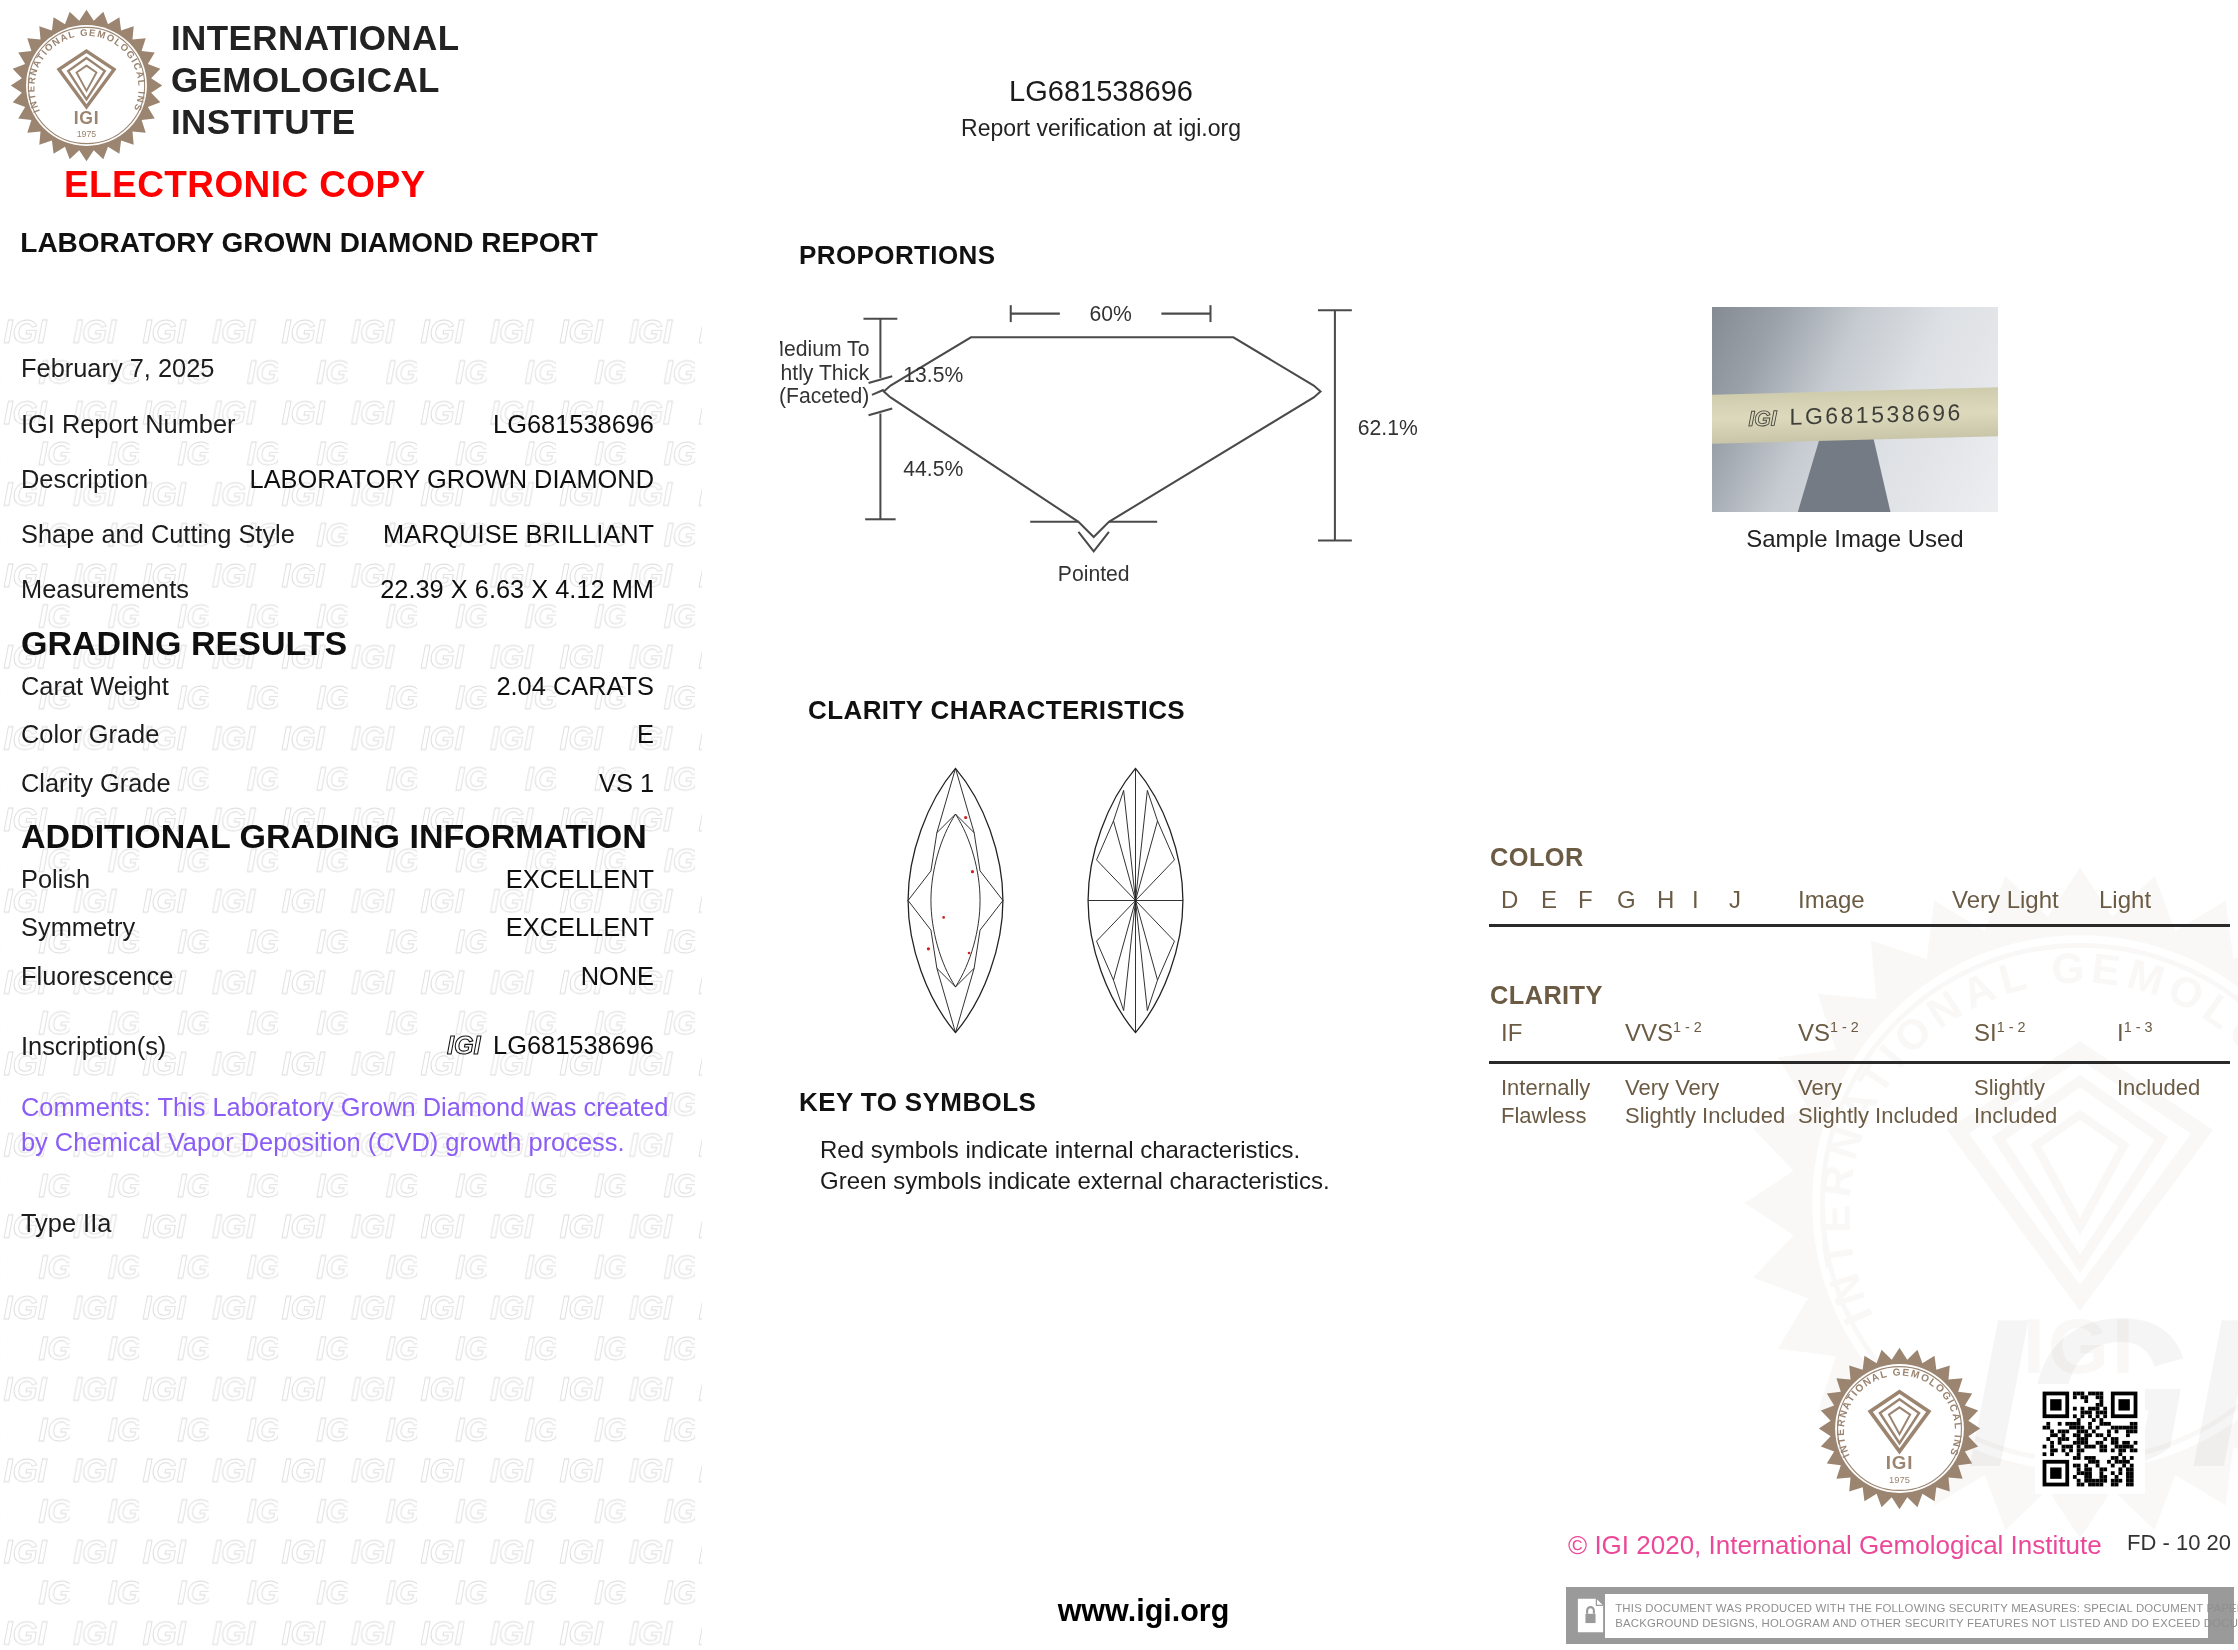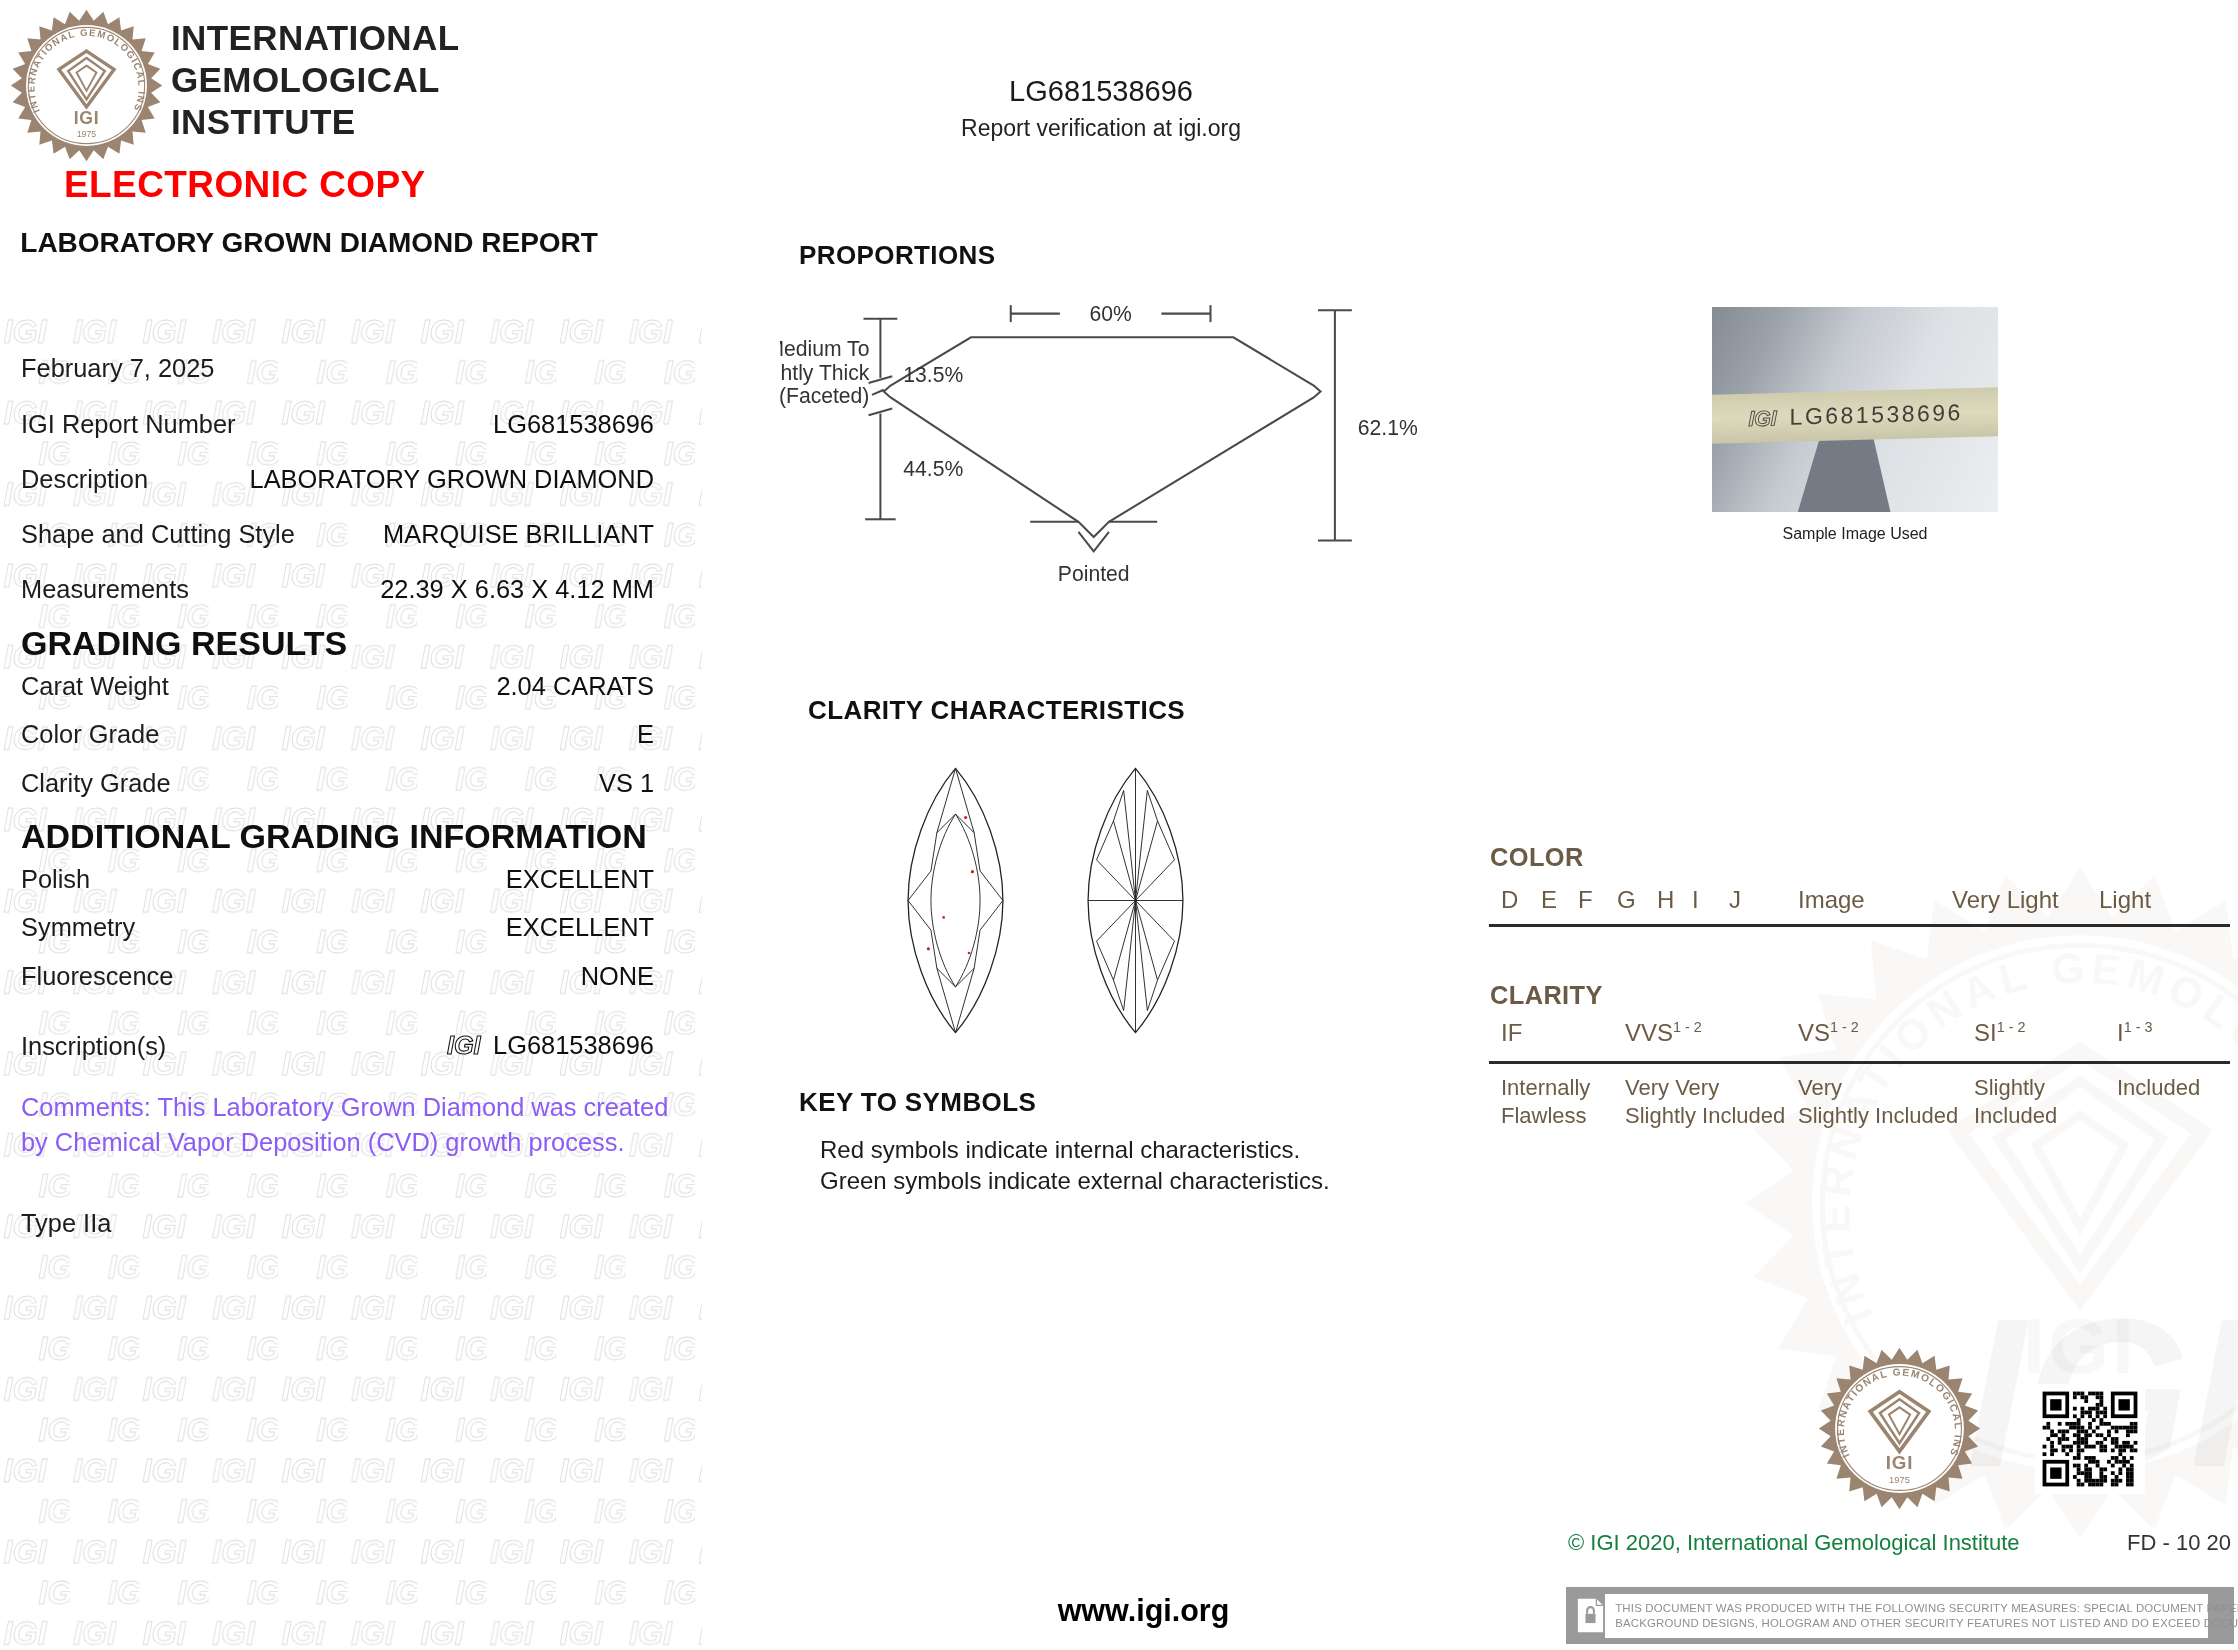--- a/index.html
+++ b/index.html
@@ -17,35 +17,35 @@
   .lval{left:21px;width:633px;text-align:right;font-size:25.4px;color:#0f0f0f;}
   .lsec{left:21px;font-size:34px;font-weight:bold;color:#0f0f0f;}
   .comments{left:21px;top:1090px;width:652px;font-size:25.4px;line-height:35px;color:#8b5cf6;}
   .typeline{left:21px;top:1209px;font-size:25.4px;color:#1c1c1c;}
   .insc-val{display:flex;justify-content:flex-end;align-items:center;gap:6.8px;}
   
   .sec-h{font-size:26px;font-weight:bold;color:#111;letter-spacing:0.4px;}
   
   .diag text{font-family:"Liberation Sans","DejaVu Sans",sans-serif;}
   .sample-box{left:1712px;top:307px;width:286px;height:205px;overflow:hidden;}
-  .sample-caption{left:1712px;top:525px;width:286px;text-align:center;font-size:16px;color:#222;}
+  .sample-caption{left:1712px;top:525px;width:286px;text-align:center;font-size:24px;color:#222;}
   .girdle-band{position:absolute;left:0;top:41%;width:100%;height:24%;
       background:linear-gradient(180deg,#cfccae,#ddd9bd 50%,#c9c5a8);
       transform:skewY(-1.5deg);display:flex;align-items:center;justify-content:center;gap:8.5px;}
   .girdle-band span{font-size:23px;letter-spacing:2.5px;color:#3f3f3a;}
   .key-lines{font-size:24px;line-height:31px;color:#1c1c1c;}
   
   .scale-h{font-size:25.4px;font-weight:bold;color:#6b5b44;letter-spacing:0.4px;}
   .scale-item{position:absolute;font-size:24px;color:#6b5b44;white-space:nowrap;}
   .scale-line{background:#2a2a2a;height:2.5px;width:741px;left:1489px;}
   .cl-code{font-size:24px;color:#6b5b44;}
   .cl-code sup{font-size:14.4px;}
   .cl-name{position:absolute;font-size:22px;line-height:28px;color:#6b5b44;white-space:nowrap;}
   
-  .copyright{left:1568px;top:1530px;font-size:22px;color:#15803d;}
+  .copyright{left:1568px;top:1530px;font-size:26px;color:#ec4899;}
   .formcode{left:2051px;top:1530px;width:180px;text-align:right;font-size:22px;color:#333;}
   .website{left:847px;top:1593px;width:593px;text-align:center;font-size:30.5px;font-weight:bold;color:#000;}
   .secbar{left:1566px;top:1587px;width:668px;height:57px;background:#9a9a9a;display:flex;align-items:center;}
   .secbox{margin-left:39px;background:#fff;width:603px;height:44px;display:flex;flex-direction:column;
           justify-content:center;padding:0 10.2px;box-sizing:border-box;}
   .secbox div{font-size:11.4px;line-height:14.4px;color:#8f8f8f;letter-spacing:0.2px;white-space:nowrap;}
   .sec-icon{position:absolute;left:10.2px;top:10.2px;}
   
   .wm-big-igi{left:1966px;top:1271px;font-size:212px;font-weight:bold;font-style:italic;color:rgba(0,0,0,0.04);}
   .seal-slot svg{width:100%;height:100%;display:block;}

